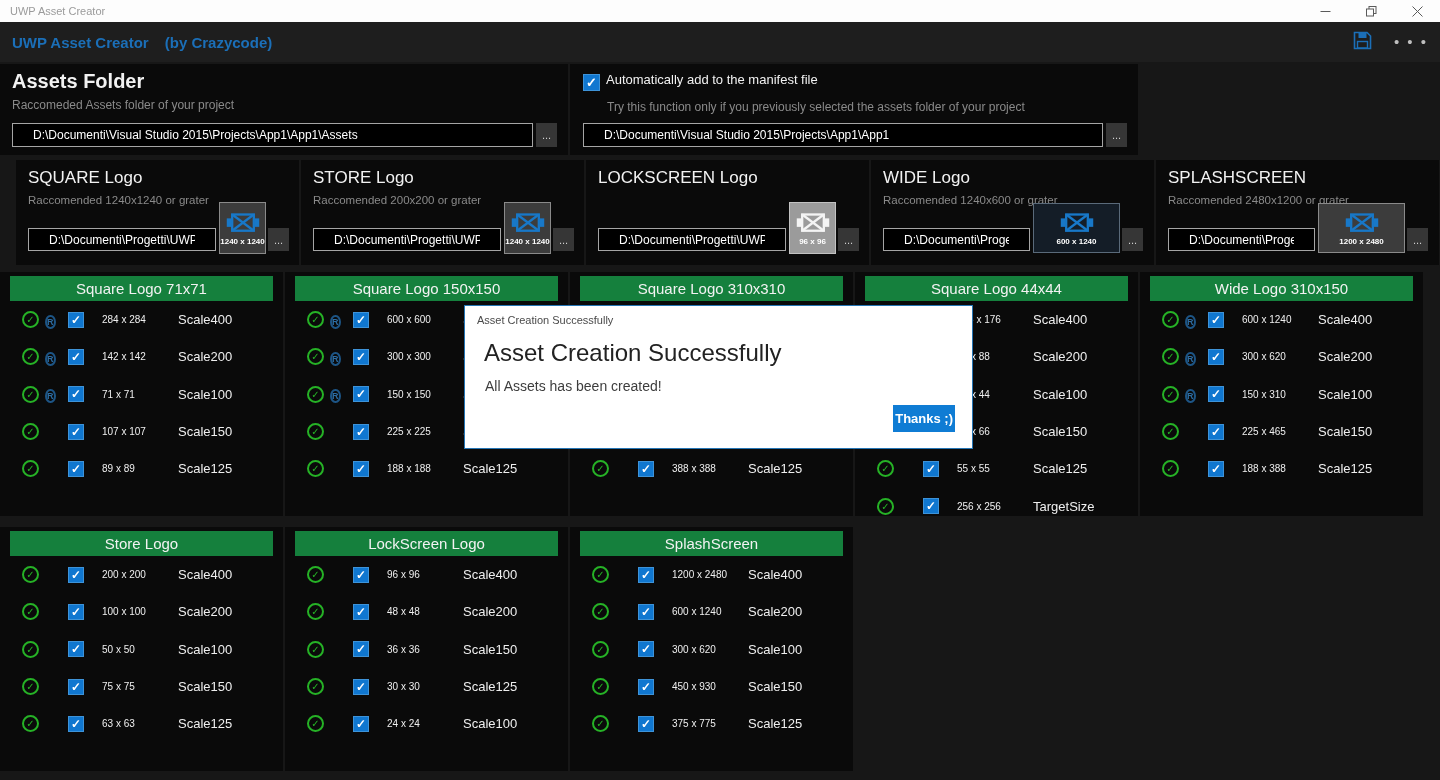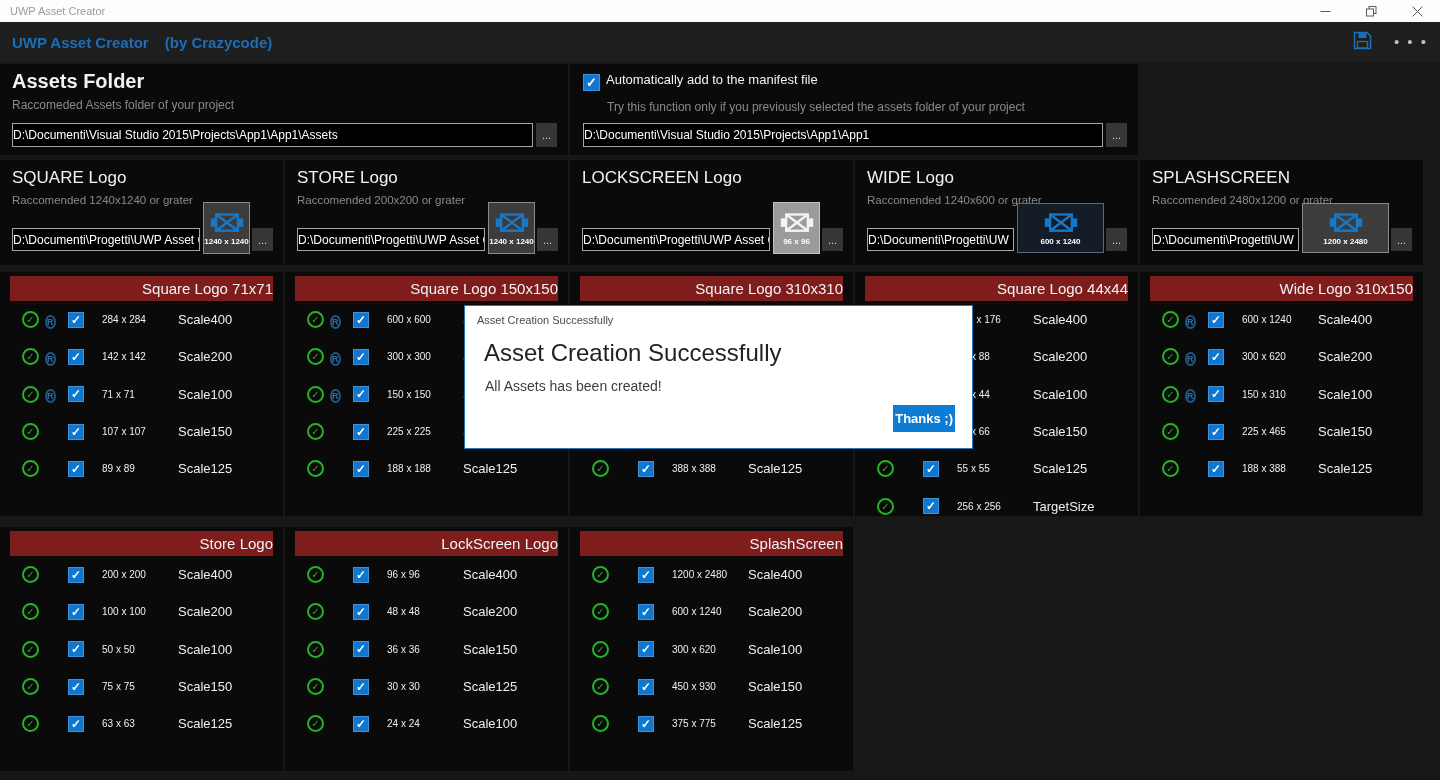--- a/index.html
+++ b/index.html
@@ -21,47 +21,47 @@
   .saveicon { color:#1b6fb8; }
   .moreicon { color:#bfbfbf; font-size:15px; letter-spacing:2px; line-height:10px; }
 
   
   .panel { position:absolute; background:#0a0a0a; }
 
   
   .panel-a { top:64px; width:568px; height:91px; }
   .h-big { position:absolute; left:12px; top:6px; font-size:20px; color:#f2f2f2; font-weight:700; }
   .sub-a { position:absolute; left:12px; top:34px; font-size:12px; color:#8a8a8a; }
-  .path-input { position:absolute; height:24px; background:#000; border:1px solid #a5a5a5; color:#fff; font-size:12px; font-family:"Liberation Sans",sans-serif; padding:0 0; }
+  .path-input { position:absolute; height:24px; background:#000; border:1px solid #a5a5a5; color:#fff; font-size:12px; font-family:"Liberation Sans",sans-serif; padding:0 20px; }
   .dots-btn { position:absolute; height:24px; width:21px; background:#363636; border:none; color:#cfcfcf; font-size:11px; line-height:10px; cursor:default; }
   .cbx { display:inline-block; width:17px; height:17px; background:#1077d0; border:1px solid #3e93d8; color:#fff; font-size:13px; line-height:15px; text-align:center; font-weight:bold; }
   .manifest-label { position:absolute; left:36px; top:8px; font-size:13px; color:#f2f2f2; }
   .manifest-cbx { position:absolute; left:13px; top:10px; }
   .sub-m { position:absolute; left:37px; top:36px; font-size:12px; color:#8a8a8a; }
 
   
-  .logo-card { position:absolute; top:160px; width:283px; height:105px; background:#0a0a0a; }
+  .logo-card { position:absolute; top:160px; width:283px; height:105px; background:#0a0a0a;margin-left:16px; }
   .card-title { position:absolute; left:12px; top:8px; font-size:17px; color:#f2f2f2; font-weight:400; }
   .card-sub { position:absolute; left:12px; top:34px; font-size:11.5px; color:#8a8a8a; max-width:185px; line-height:13px; }
   .card-input { left:12px; top:68px; width:188px; height:23px; }
   .card-dots { left:252px; top:68px; height:23px; }
   .preview { position:absolute; top:42px; left:203px; width:47px; height:52px; background:#3c3c3c; border:1px solid #8a8a8a; display:flex; flex-direction:column; align-items:center; justify-content:center; }
   .preview .psize { font-size:8px; font-weight:bold; color:#fff; margin-top:1px; white-space:nowrap; }
   .preview svg { display:block; }
   .logo-card.wide .card-input { width:147px; }
   .logo-card.wide .preview { left:162px; width:87px; height:50px; top:43px; }
   .logo-card.wide .card-dots { left:251px; }
   .preview.v-white { background:#9b9b9b; border-color:#c2c2c2; }
   .preview.v-dark { background:#141d27; border-color:#5a6a7a; }
   .glyph-blue { color:#1878c8; }
   .glyph-white { color:#f4f4f4; }
 
   
   .scale-panel { position:absolute; width:283px; height:244px; background:#0a0a0a; overflow:hidden; }
-  .panel-header { margin:4px 10px 0 10px; height:25px; background:#7f1d1d; color:#f2f2f2; font-size:15px; text-align:right; line-height:25px; }
+  .panel-header { margin:4px 10px 0 10px; height:25px; background:#15803d; color:#f2f2f2; font-size:15px; text-align:center; line-height:25px; }
   .srow { height:37.3px; display:flex; align-items:center; padding-left:22px; }
   .ic-done { width:17px; height:17px; border:2px solid #26b226; border-radius:50%; color:#26b226; font-size:10px; line-height:13px; text-align:center; flex:none; }
   .rslot { width:23px; margin-left:6px; flex:none; }
   .ic-resz { width:17px; height:17px; border:2px solid #1d5586; border-radius:50%; color:#2d6da3; font-size:9px; font-weight:bold; line-height:13px; text-align:center; }
   .srow .cbx { flex:none; width:16px; height:16px; font-size:12px; line-height:14px; }
   .srow .size { margin-left:18px; width:76px; font-size:10px; color:#efefef; flex:none; }
   .srow .scale { font-size:13px; color:#efefef; }
 
   
   .dialog { position:absolute; left:464px; top:305px; width:509px; height:144px; background:#fff; border:1px solid #2575b5; z-index:50; }

